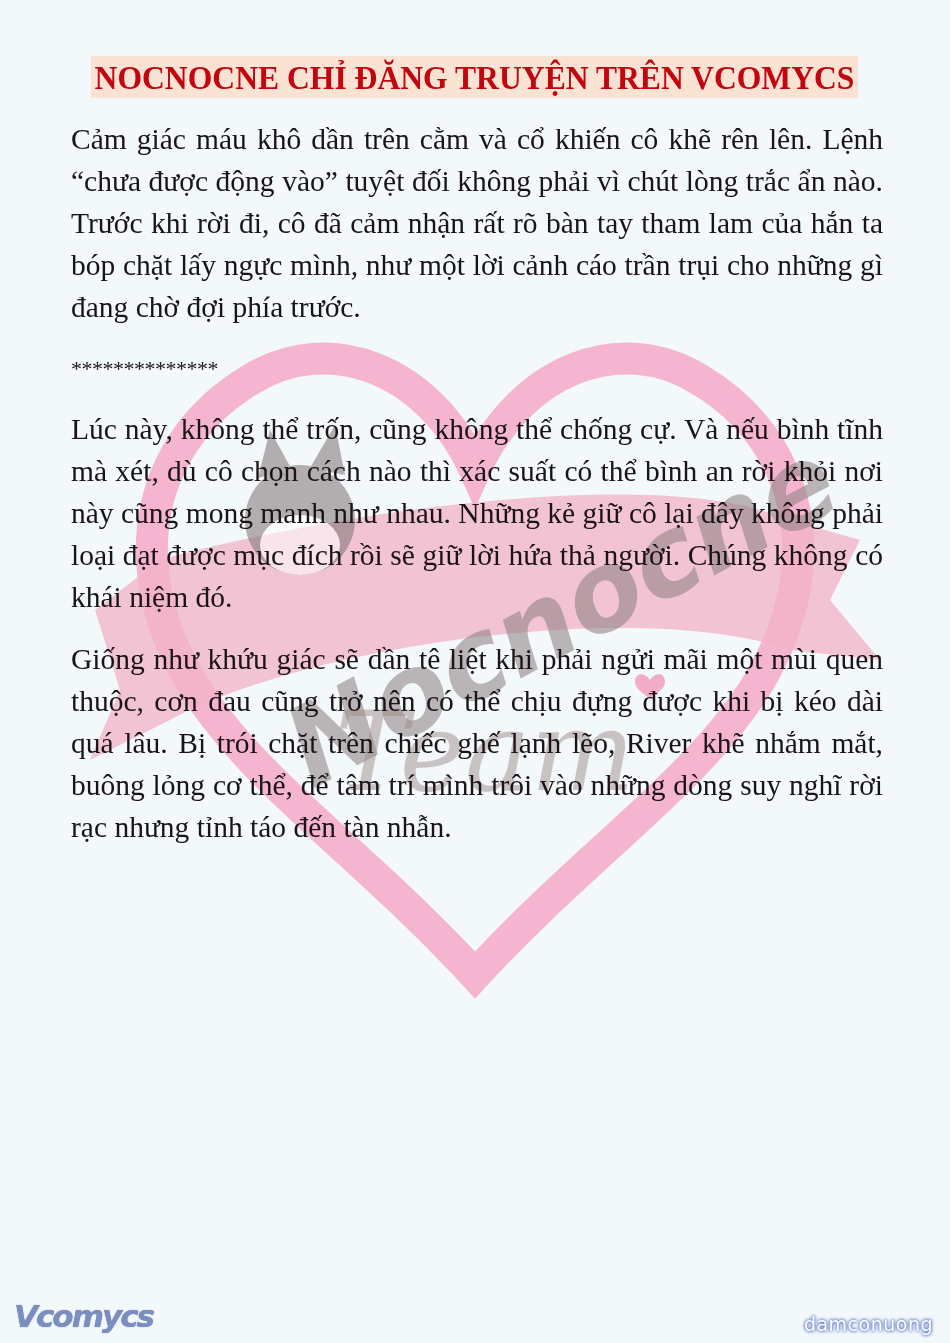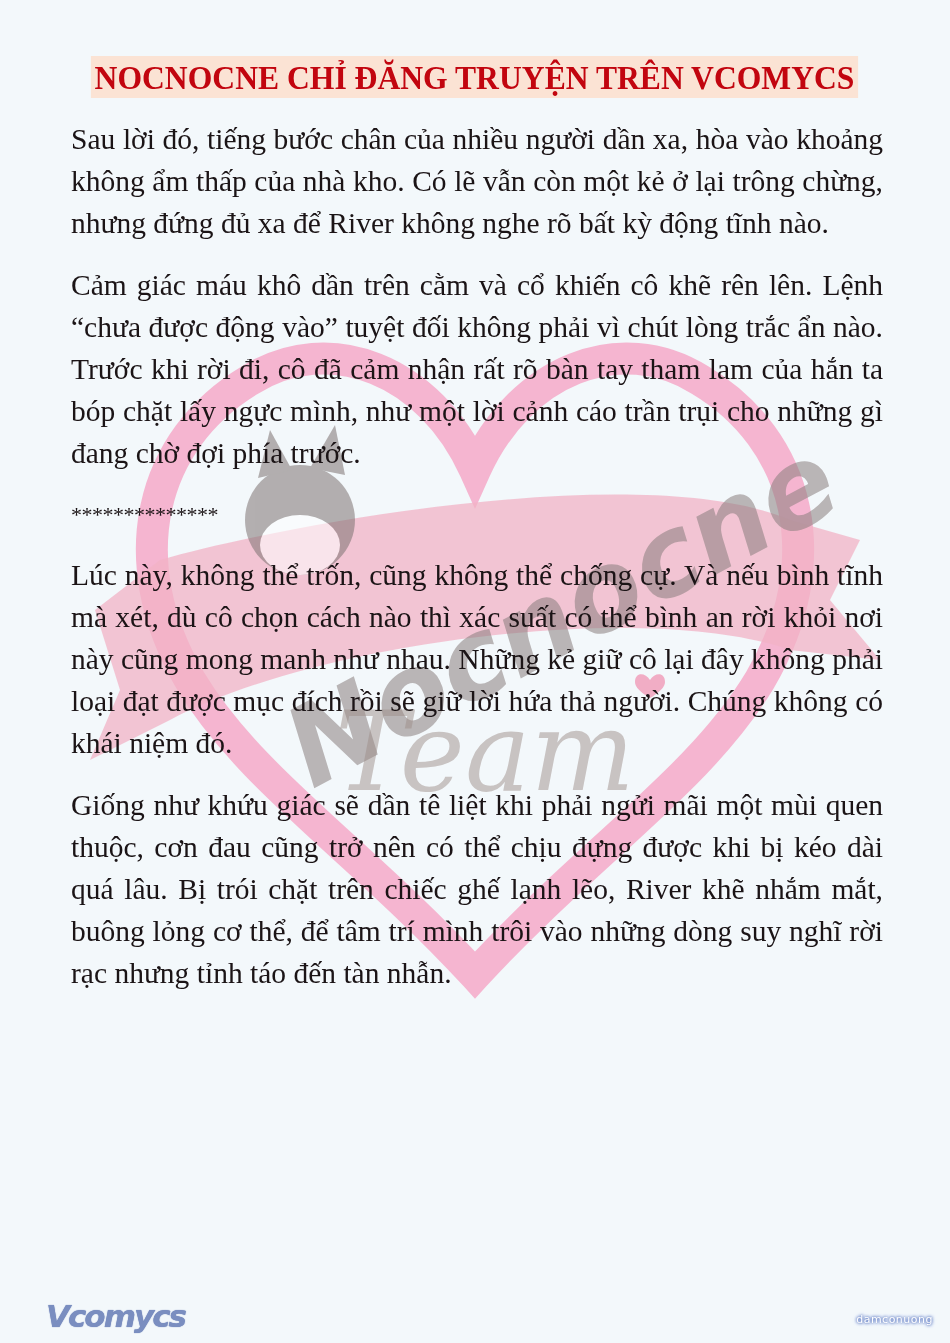--- a/index.html
+++ b/index.html
@@ -36,25 +36,24 @@
     font-size: 29.5px;
     line-height: 42px;
   }
   .para { margin: 0 0 20px 0; text-align: justify; }
   .stars { font-size: 22px; line-height: 42px; margin: 8px 0 18px 0; letter-spacing: -0.5px; }
   .footer-logo {
     position: absolute; left: 14px; top: 1298px;
     font-family: "DejaVu Sans", sans-serif; font-style: italic; font-weight: bold;
     font-size: 31px; color: #7a8ec0; letter-spacing: -2px; z-index: 2;
     text-shadow: 0 0 1px #5d73ad;
-    margin-left: 32px;
   }
   .footer-credit {
     position: absolute; right: 17px; top: 1313px;
-    font-family: "DejaVu Sans", sans-serif; font-size: 11px;
+    font-family: "DejaVu Sans", sans-serif; font-size: 19px;
     color: #ffffff; letter-spacing: 0.5px; z-index: 2;
     text-shadow: 0 0 3px #5e7ac4, 0 0 3px #5e7ac4, 0 0 4px #8aa0d8;
   }
 </style>
 </head>
 <body>
 
 <svg class="watermark" viewBox="0 0 950 1343" xmlns="http://www.w3.org/2000/svg">
 
   <path d="M475 470 C430 370 330 330 250 380 C150 440 120 560 190 680 C250 780 360 850 475 975 C590 850 700 780 760 680 C830 560 800 440 700 380 C620 330 520 370 475 470 Z" fill="none" stroke="#f4a9c8" stroke-width="32" opacity="0.85"></path>
@@ -74,21 +73,20 @@
 
   <path d="M650 680 C645 672 635 672 635 682 C635 690 650 698 650 698 C650 698 665 690 665 682 C665 672 655 672 650 680 Z" fill="#f09ab8" opacity="0.8"></path>
 </svg>
 
 <div class="page">
   <div class="title-wrap">
     <div class="title">NOCNOCNE CHỈ ĐĂNG TRUYỆN TRÊN VCOMYCS</div>
   </div>
 
   <div class="body-text">
-    <p class="para">Sau lời đó, tiếng bước chân của nhiều người dần xa, hòa vào khoảng không ẩm thấp của nhà kho. Có lẽ vẫn còn một kẻ ở lại trông chừng, nhưng đứng đủ xa để River không nghe rõ bất kỳ động tĩnh nào.</p>
     <p class="para">Cảm giác máu khô dần trên cằm và cổ khiến cô khẽ rên lên. Lệnh “chưa được động vào” tuyệt đối không phải vì chút lòng trắc ẩn nào. Trước khi rời đi, cô đã cảm nhận rất rõ bàn tay tham lam của hắn ta bóp chặt lấy ngực mình, như một lời cảnh cáo trần trụi cho những gì đang chờ đợi phía trước.</p>
     <p class="para stars">**************</p>
     <p class="para">Lúc này, không thể trốn, cũng không thể chống cự. Và nếu bình tĩnh mà xét, dù cô chọn cách nào thì xác suất có thể bình an rời khỏi nơi này cũng mong manh như nhau. Những kẻ giữ cô lại đây không phải loại đạt được mục đích rồi sẽ giữ lời hứa thả người. Chúng không có khái niệm đó.</p>
     <p class="para">Giống như khứu giác sẽ dần tê liệt khi phải ngửi mãi một mùi quen thuộc, cơn đau cũng trở nên có thể chịu đựng được khi bị kéo dài quá lâu. Bị trói chặt trên chiếc ghế lạnh lẽo, River khẽ nhắm mắt, buông lỏng cơ thể, để tâm trí mình trôi vào những dòng suy nghĩ rời rạc nhưng tỉnh táo đến tàn nhẫn.</p>
   </div>
 </div>
 
 <div class="footer-logo">Vcomycs</div>
 <div class="footer-credit">damconuong</div>
 

